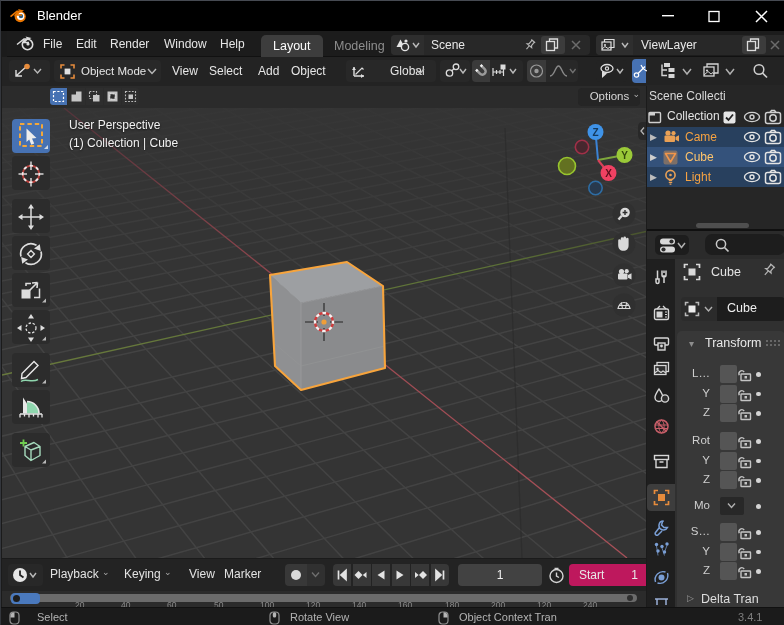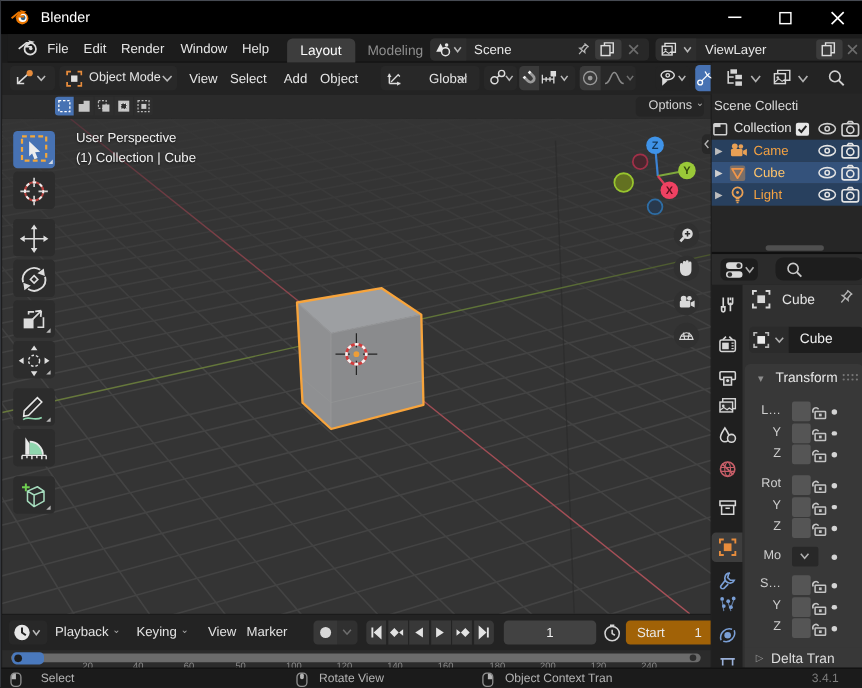--- a/index.html
+++ b/index.html
@@ -535,21 +535,21 @@
           </g>
         </svg>
       </div>
       <div class="f" style="left:456px;top:5px;width:84px;height:22px;background:#424242;border-radius:4px">
         <div class="f" style="left:0;top:4px;width:84px;text-align:center;color:#f2f2f2;font-size:12px">1</div>
       </div>
       <svg class="f" style="left:546px;top:8px" width="17" height="17" viewBox="0 0 17 17">
         <circle cx="8.5" cy="9" r="6.5" fill="none" stroke="#d4d4d4" stroke-width="1.4"></circle>
         <path d="M8.5 5.5 L8.5 9 L11 10.5 M6.5 1.5 L10.5 1.5" stroke="#d4d4d4" stroke-width="1.4" fill="none"></path>
       </svg>
-      <div class="f" style="left:567px;top:5px;width:77px;height:22px;background:#a16207;border-radius:4px 0 0 4px">
+      <div class="f" style="left:567px;top:5px;width:77px;height:22px;background:#be185d;border-radius:4px 0 0 4px">
         <div class="f" style="left:10px;top:4px;color:#e8e8e8;font-size:12px">Start</div>
         <div class="f" style="right:8px;top:4px;color:#e8e8e8;font-size:12px">1</div>
       </div>
     </div>
 
     <div class="f" style="left:0;top:32px;width:644px;height:16px;background:#2b2b2b">
       <div class="f" style="left:8px;top:3px;width:627px;height:8px;background:#6b6b6b;border-radius:4px"></div>
       <div class="f" style="left:625px;top:4px;width:6px;height:6px;background:#2e2e2e;border-radius:3px"></div>
       <div class="f" style="left:9px;top:2px;width:29px;height:11px;background:#4a79bd;border-radius:4px"></div>
       <div class="f" style="left:11px;top:4px;width:7px;height:7px;background:#1d1d1d;border-radius:4px"></div>

